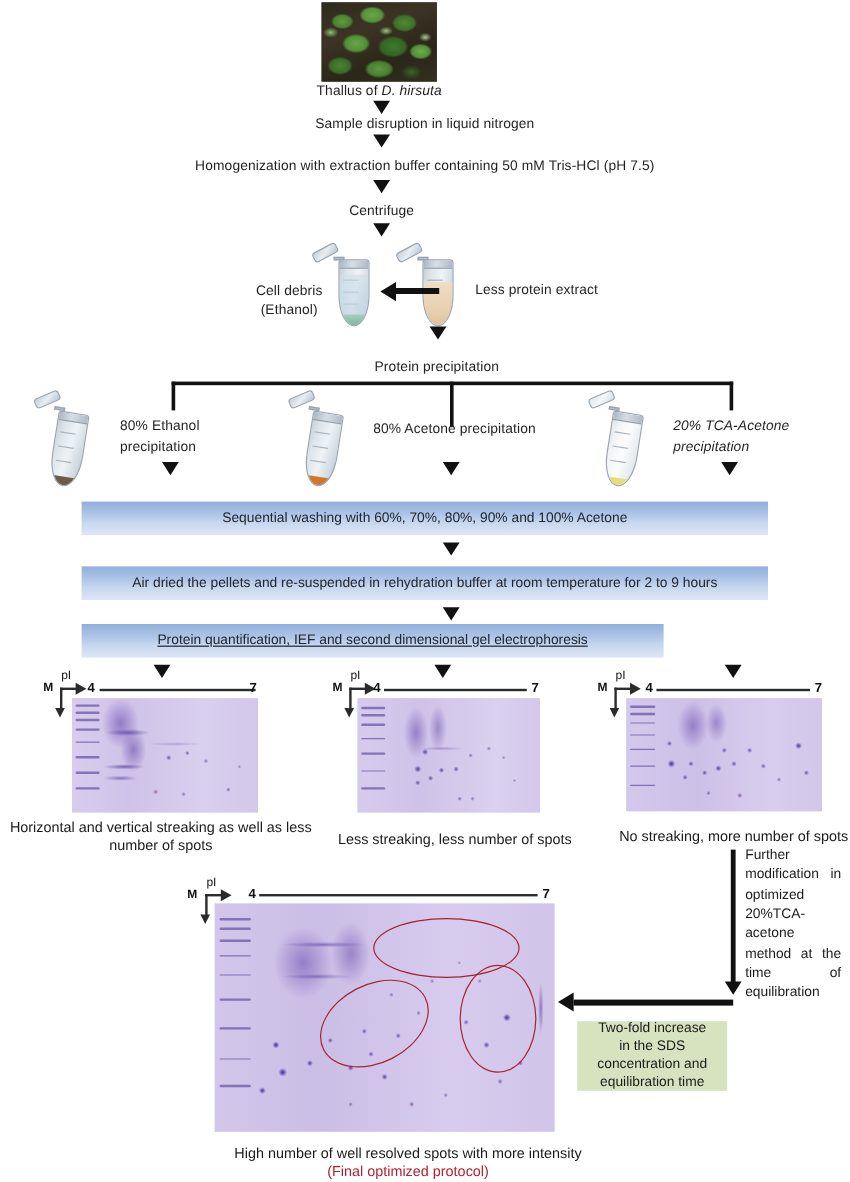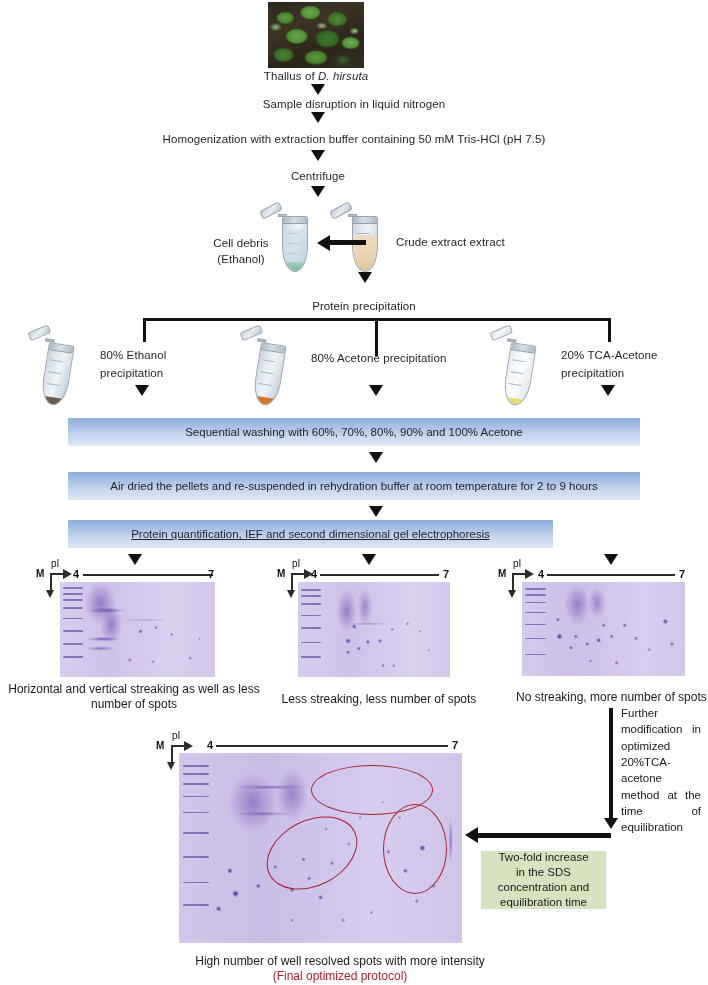--- a/index.html
+++ b/index.html
@@ -224,21 +224,21 @@
 </div>
 
 <div class="abs ctr step-text" style="left:198px; top:236px; width:86px; white-space:normal; line-height:1.35;">
   <div>Cell debris</div>
   <div>(Ethanol)</div>
 </div>
 
 <div class="abs arrow-shaft" style="left:330px; top:240px; width:36px; height:5px;"></div>
 <div class="abs arrow-left-head" style="left:317px; top:234.5px;"></div>
 
-<div class="abs step-text" style="left:396px; top:236px;">Crude extract extract</div>
+<div class="abs step-text" style="left:396px; top:236px;">Less protein extract</div>
 
 <div class="abs arrow-down" style="left:358px; top:272px;"></div>
 
 <div class="abs ctr step-text" style="left:274px; top:300px; width:180px;">Protein precipitation</div>
 
 <div class="abs bracket-h" style="left:143px; top:318px; width:468px;"></div>
 <div class="abs bracket-v" style="left:143px; top:318px; height:24px;"></div>
 <div class="abs bracket-v" style="left:375px; top:318px; height:38px;"></div>
 <div class="abs bracket-v" style="left:608px; top:318px; height:24px;"></div>
 
@@ -277,21 +277,21 @@
   <div class="cap" style="left:-22px; top:-6px; transform:rotate(-32deg); background:linear-gradient(150deg,#e2e8ee,#f4f7fa 50%,#d6dee6);"></div>
   <div class="hinge" style="left:-4px; top:3px;"></div>
   <div class="body" style="left:0; top:6px; height:62px; background:linear-gradient(100deg,#dfe5ea 0%,#f2f5f8 24%,#fbfcfd 52%,#e6ebef 84%,#d5dce2 100%);">
     <div class="collar"></div>
     <div class="grad" style="top:16px;"></div>
     <div class="grad" style="top:28px;"></div>
     <div class="grad" style="top:40px;"></div>
     <div class="pellet" style="height:6px; background:#e6de7a;"></div>
   </div>
 </div>
-<div class="abs step-text" style="left:561px; top:347px; line-height:1.55;">
+<div class="abs step-text" style="left:561px; top:347px; line-height:1.55;font-style:italic;">
   <div>20% TCA-Acetone</div>
   <div>precipitation</div>
 </div>
 <div class="abs arrow-down" style="left:601px; top:385px;"></div>
 
 <div class="abs bar" style="left:68px; top:418px; width:572px; height:28px;">Sequential washing with 60%, 70%, 80%, 90% and 100% Acetone</div>
 
 <div class="abs arrow-down" style="left:369px; top:452px;"></div>
 
 <div class="abs bar" style="left:68px; top:472px; width:572px; height:28px;">Air dried the pellets and re-suspended in rehydration buffer at room  temperature for 2 to 9 hours</div>

